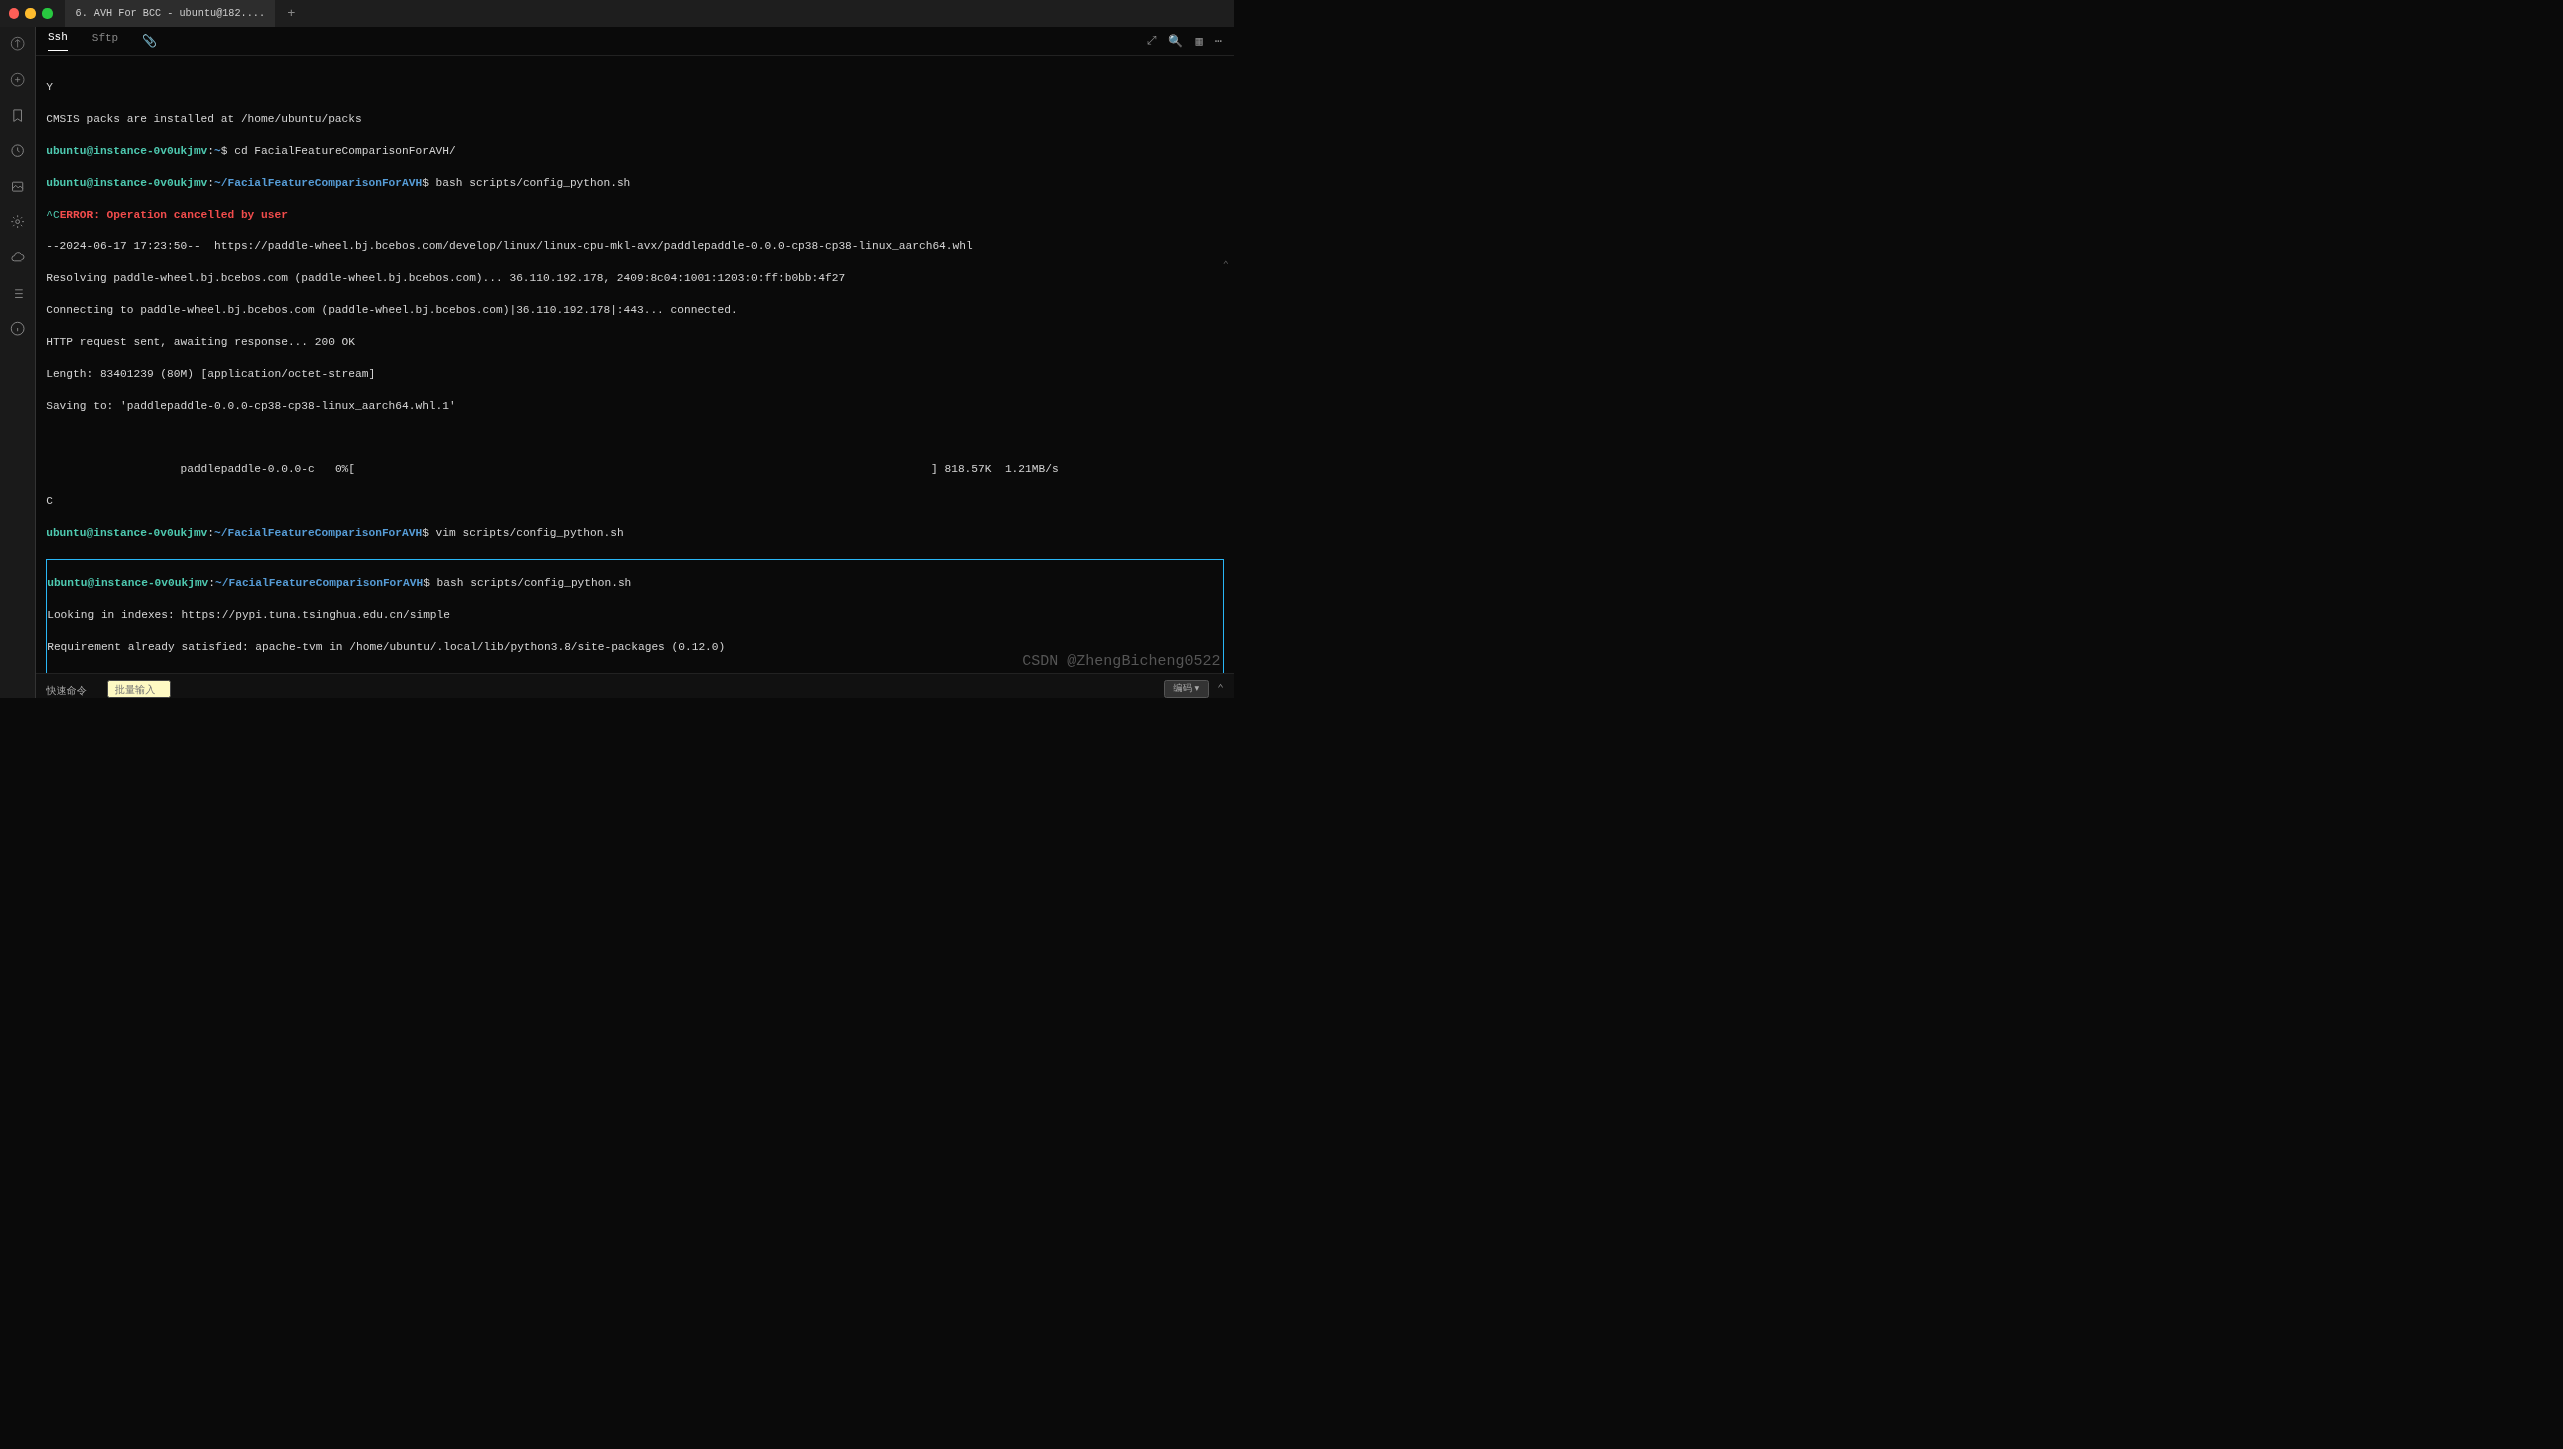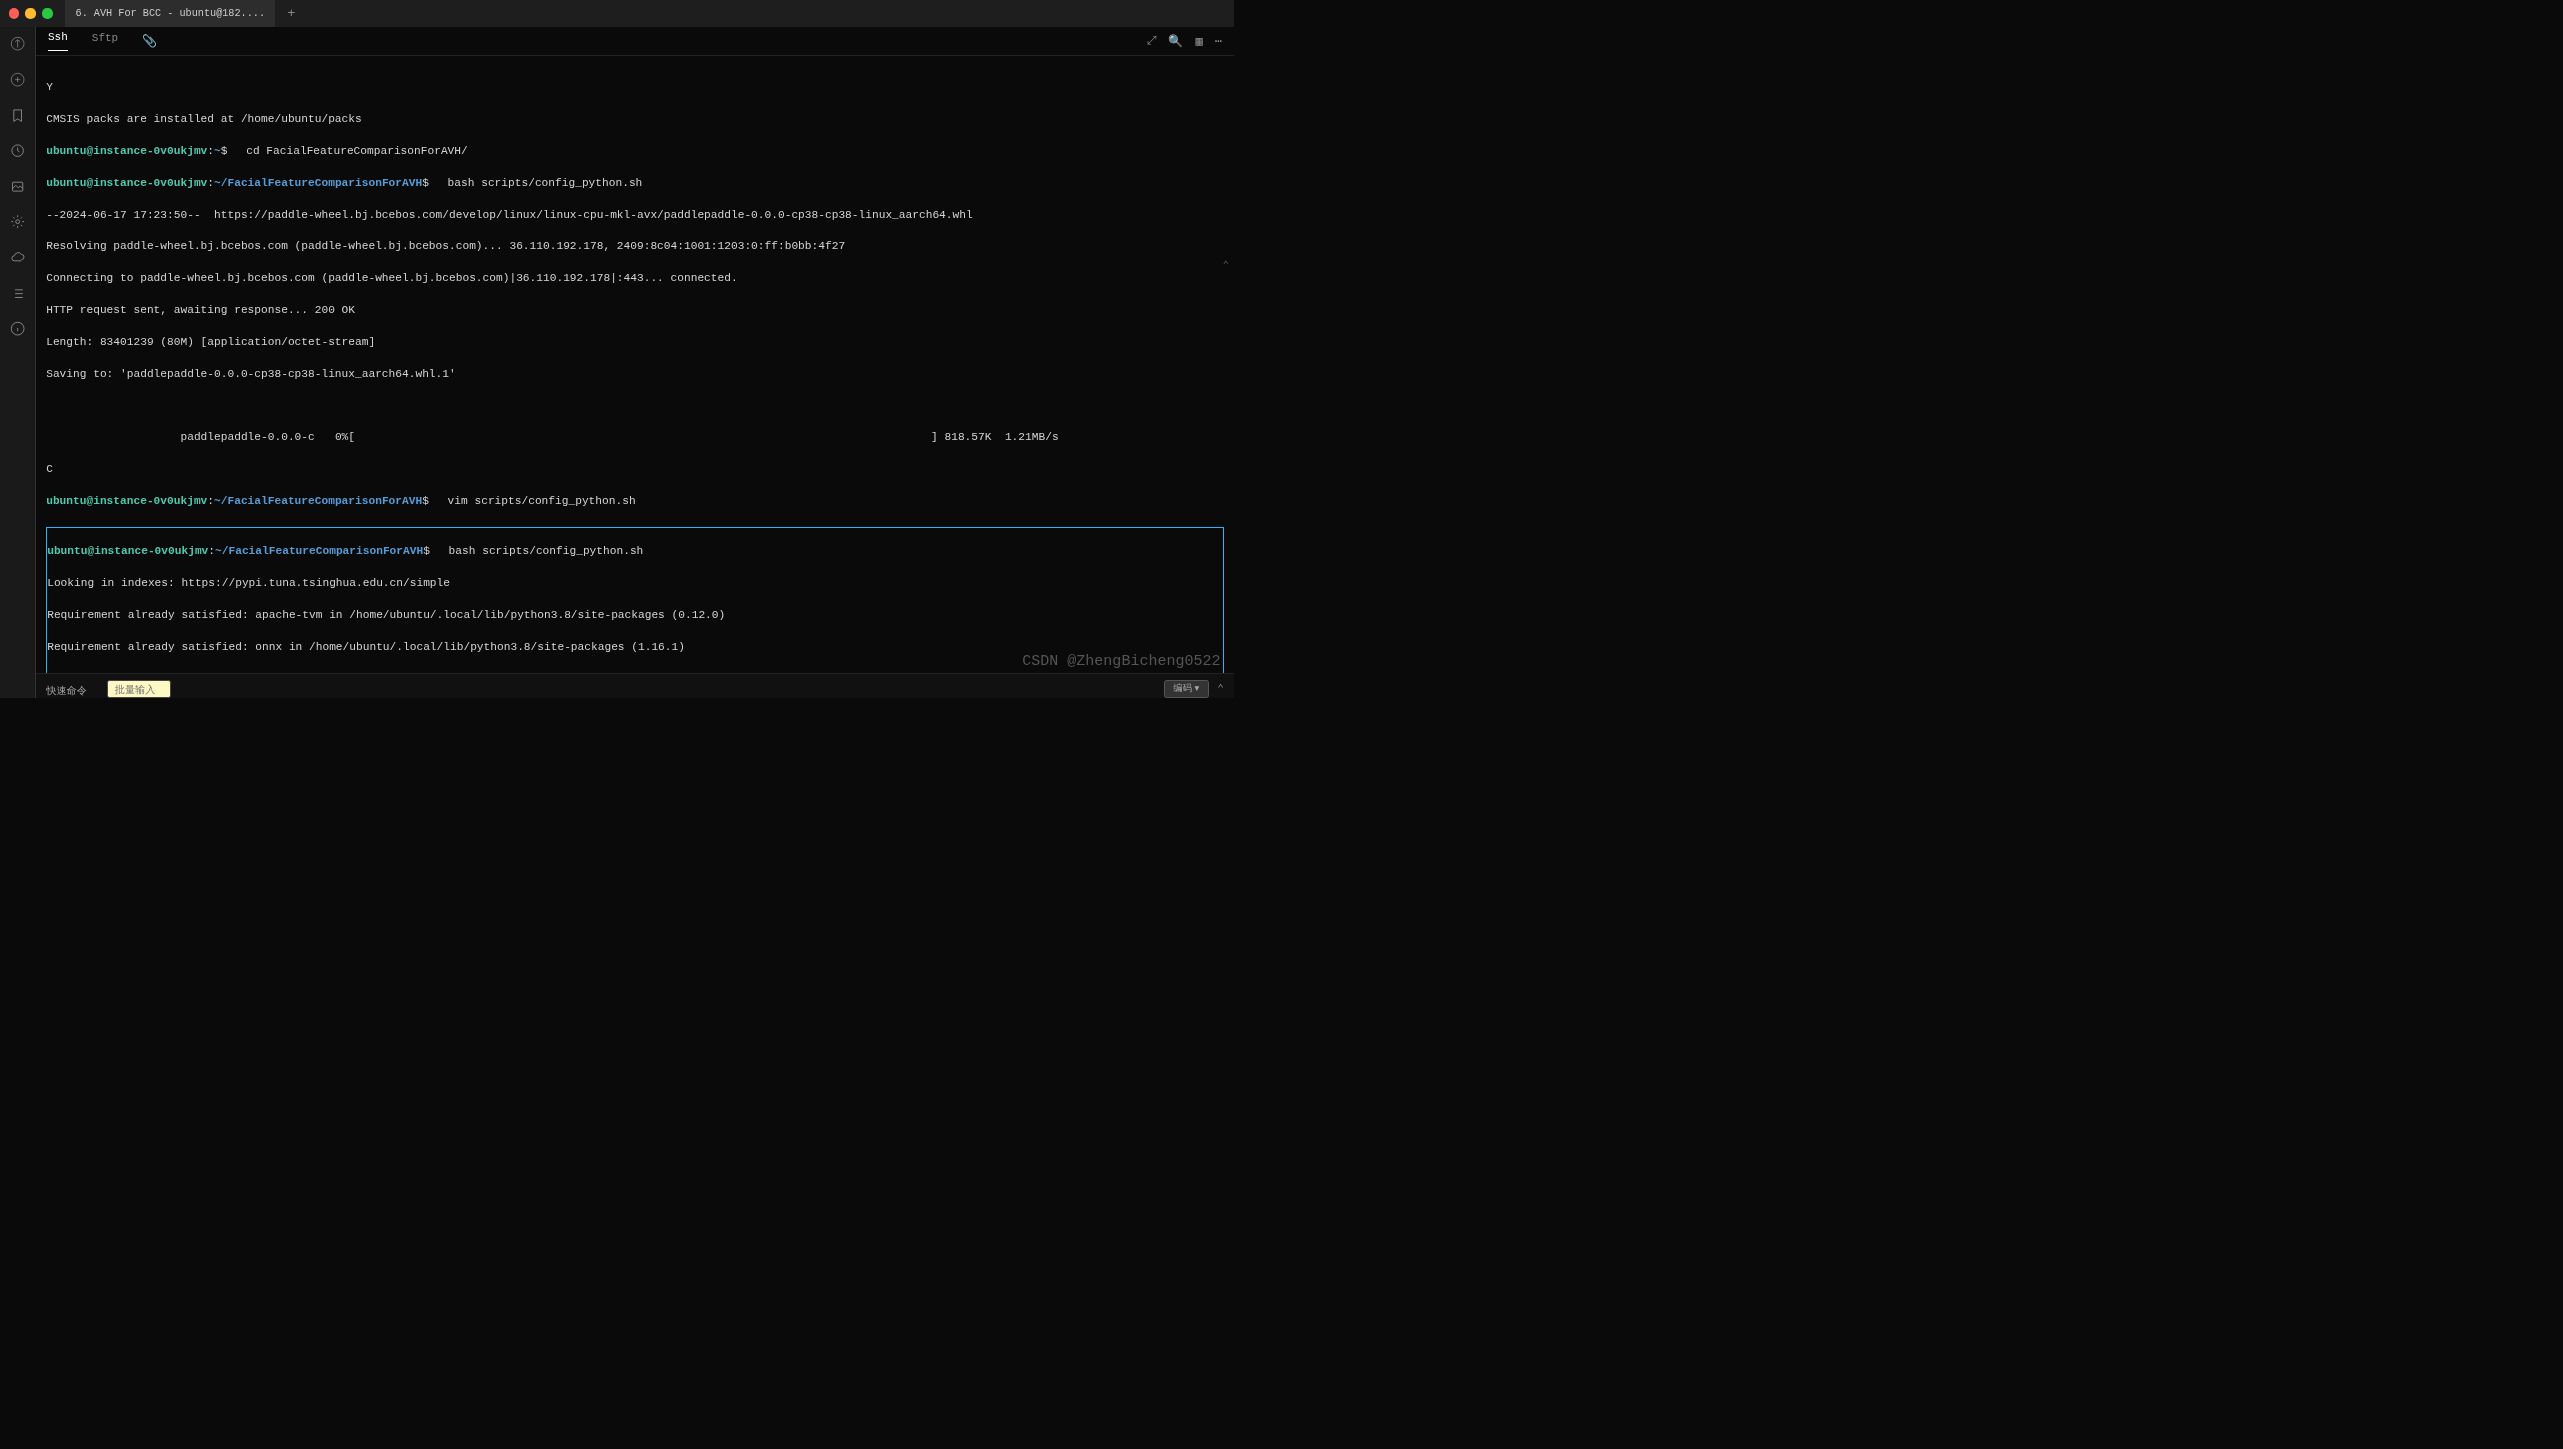--- a/index.html
+++ b/index.html
@@ -29,21 +29,21 @@
     .attach-icon { color: #888; font-size: 12px; }
     .subtabs-right { margin-left: auto; display: flex; gap: 12px; color: #888; font-size: 12px; }
     .subtabs-right span { cursor: pointer; }
     
     .terminal { flex: 1; padding: 8.5px 10.2px 3.4px 10.2px; overflow-y: auto; line-height: 1.42; font-size: 11.2px; white-space: pre-wrap; word-break: break-all; position: relative; }
     .term-line { white-space: pre-wrap; }
     .prompt-user { color: #4ec9b0; font-weight: bold; }
     .prompt-colon { color: #d4d4d4; }
     .prompt-path { color: #569cd6; font-weight: bold; }
     .prompt-dollar { color: #d4d4d4; }
-    .cmd { color: #d4d4d4; margin-left: 12px; }
+    .cmd { color: #d4d4d4; }
     .err-red { color: #f14c4c; font-weight: bold; }
     .err-cyan { color: #4ec9b0; }
     .highlight-box { border: 1.7px solid #29b6f6; margin: 1.7px 0; padding: 0; }
     .watermark { position: absolute; bottom: 0; right: 13.6px; color: #555; font-size: 15px; }
     .scroll-caret { position: absolute; right: 5.1px; top: 203px; color: #666; font-size: 10.2px; }
     
     .footer { height: 25.4px; display: flex; align-items: flex-end; padding: 0 10.2px; gap: 20px; background: #111; border-top: 0.8px solid #222; }
     .footer-label { color: #aaa; font-size: 10.2px; }
     .footer-input { background: #fef9c3; border: 0.8px solid #444; color: #888; padding: 2.5px 6.8px; font-size: 10.2px; border-radius: 2.5px; width: 64px; }
     .footer-right { margin-left: auto; display: flex; gap: 8.5px; align-items: center; }
@@ -128,20 +128,21 @@
         <span>▦</span>
         <span>⋯</span>
       </div>
     </div>
 
     <div class="terminal">
 <div class="term-line">Y</div>
 <div class="term-line">CMSIS packs are installed at /home/ubuntu/packs</div>
 <div class="term-line"><span class="prompt-user">ubuntu@instance-0v0ukjmv</span><span class="prompt-colon">:</span><span class="prompt-path">~</span><span class="prompt-dollar">$ </span><span class="cmd">cd FacialFeatureComparisonForAVH/</span></div>
 <div class="term-line"><span class="prompt-user">ubuntu@instance-0v0ukjmv</span><span class="prompt-colon">:</span><span class="prompt-path">~/FacialFeatureComparisonForAVH</span><span class="prompt-dollar">$ </span><span class="cmd">bash scripts/config_python.sh</span></div>
+<div class="term-line"><span class="err-cyan">^C</span><span class="err-red">ERROR: Operation cancelled by user</span></div>
 <div class="term-line">--2024-06-17 17:23:50--  https://paddle-wheel.bj.bcebos.com/develop/linux/linux-cpu-mkl-avx/paddlepaddle-0.0.0-cp38-cp38-linux_aarch64.whl</div>
 <div class="term-line">Resolving paddle-wheel.bj.bcebos.com (paddle-wheel.bj.bcebos.com)... 36.110.192.178, 2409:8c04:1001:1203:0:ff:b0bb:4f27</div>
 <div class="term-line">Connecting to paddle-wheel.bj.bcebos.com (paddle-wheel.bj.bcebos.com)|36.110.192.178|:443... connected.</div>
 <div class="term-line">HTTP request sent, awaiting response... 200 OK</div>
 <div class="term-line">Length: 83401239 (80M) [application/octet-stream]</div>
 <div class="term-line">Saving to: 'paddlepaddle-0.0.0-cp38-cp38-linux_aarch64.whl.1'</div>
 <div class="term-line">&nbsp;</div>
 <div class="term-line"><span>                    paddlepaddle-0.0.0-c   0%[</span><span style="display:inline-block;width:576px"></span><span>] 818.57K  1.21MB/s</span></div>
 <div class="term-line">C</div>
 <div class="term-line"><span class="prompt-user">ubuntu@instance-0v0ukjmv</span><span class="prompt-colon">:</span><span class="prompt-path">~/FacialFeatureComparisonForAVH</span><span class="prompt-dollar">$ </span><span class="cmd">vim scripts/config_python.sh</span></div>

